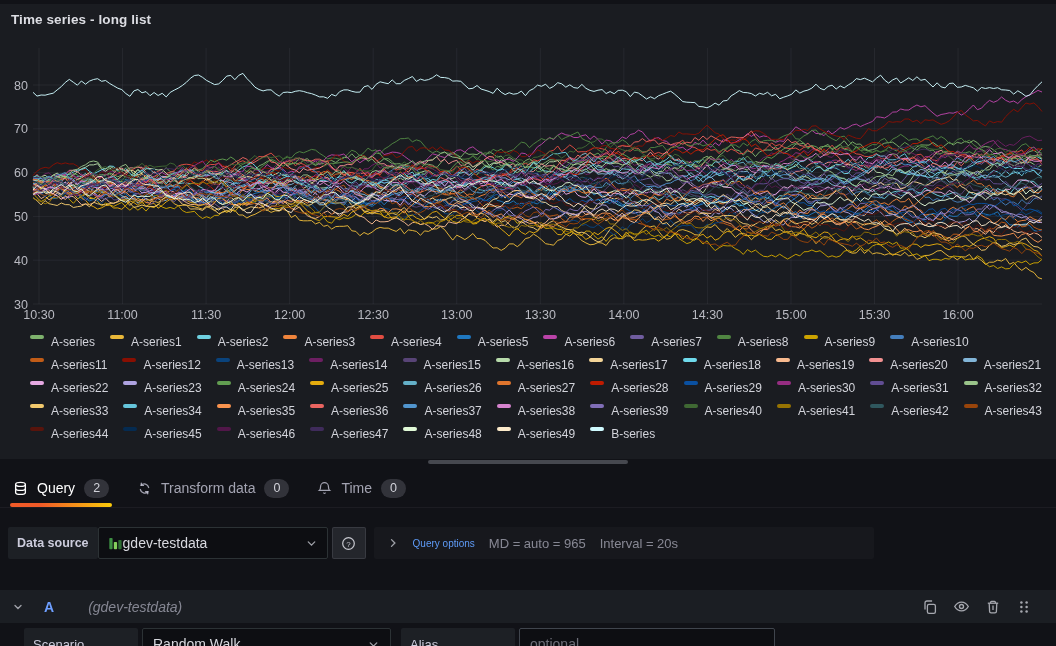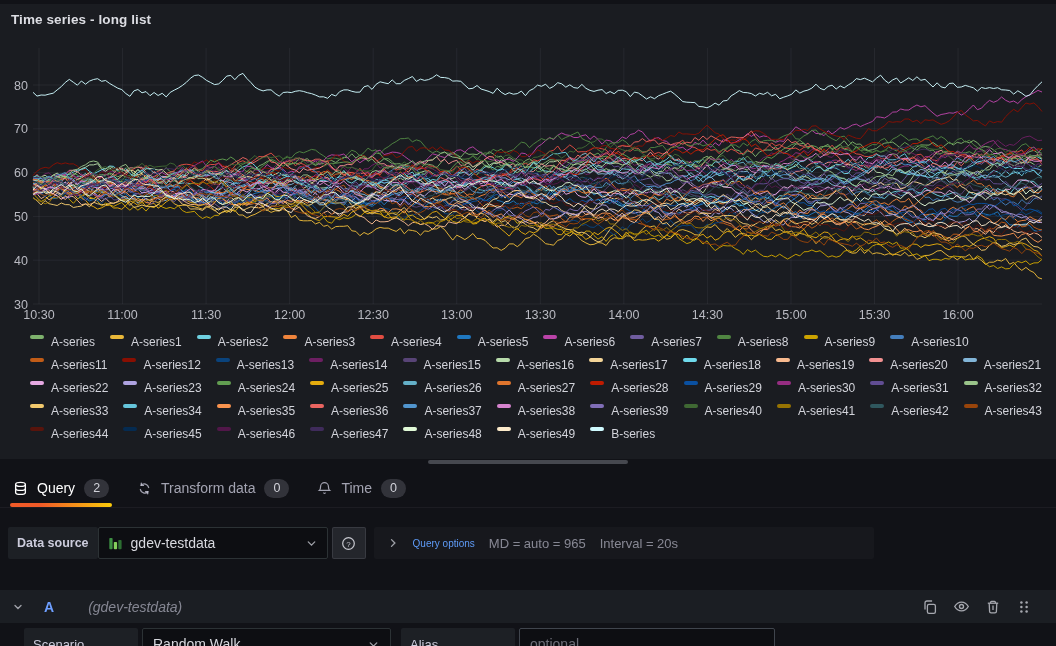--- a/index.html
+++ b/index.html
@@ -44,21 +44,21 @@
   .tab-indicator { position:absolute; left:2px; right:2px; bottom:0; height:4px; border-radius:2px;
     background:linear-gradient(90deg,#f05a28 30%,#fbca0a 99%); }
   
   .toolbar { position:absolute; top:527px; left:8px; width:1040px; height:32px; display:flex; align-items:stretch; }
   .label-box {
     background:#1d2025; border-radius:2px; display:flex; align-items:center;
     padding:0 9px; font-size:12.5px; font-weight:600; color:#ccccdc; 
   }
   .ds-picker {
     width:230px; background:#0d0e12; border:1px solid #2c3235; border-radius:2px;
-    display:flex; align-items:center; gap:8px; padding:0 9px; cursor:pointer; margin-right:4px;
+    display:flex; align-items:center; padding:0 9px; cursor:pointer; margin-right:4px;
   }
   .ds-picker .ds-value { font-size:14px; color:#d8d9df; flex:1; }
   .help-btn {
     width:34px; background:#24262c; border:1px solid rgba(204,204,220,0.12); border-radius:2px;
     display:flex; align-items:center; justify-content:center; color:#c6c7ce; cursor:pointer; margin-right:8px;
   }
   .query-options {
     width:500px; background:#17181d; border-radius:2px; display:flex; align-items:center;
     gap:14px; padding:0 13px; cursor:pointer;
   }

